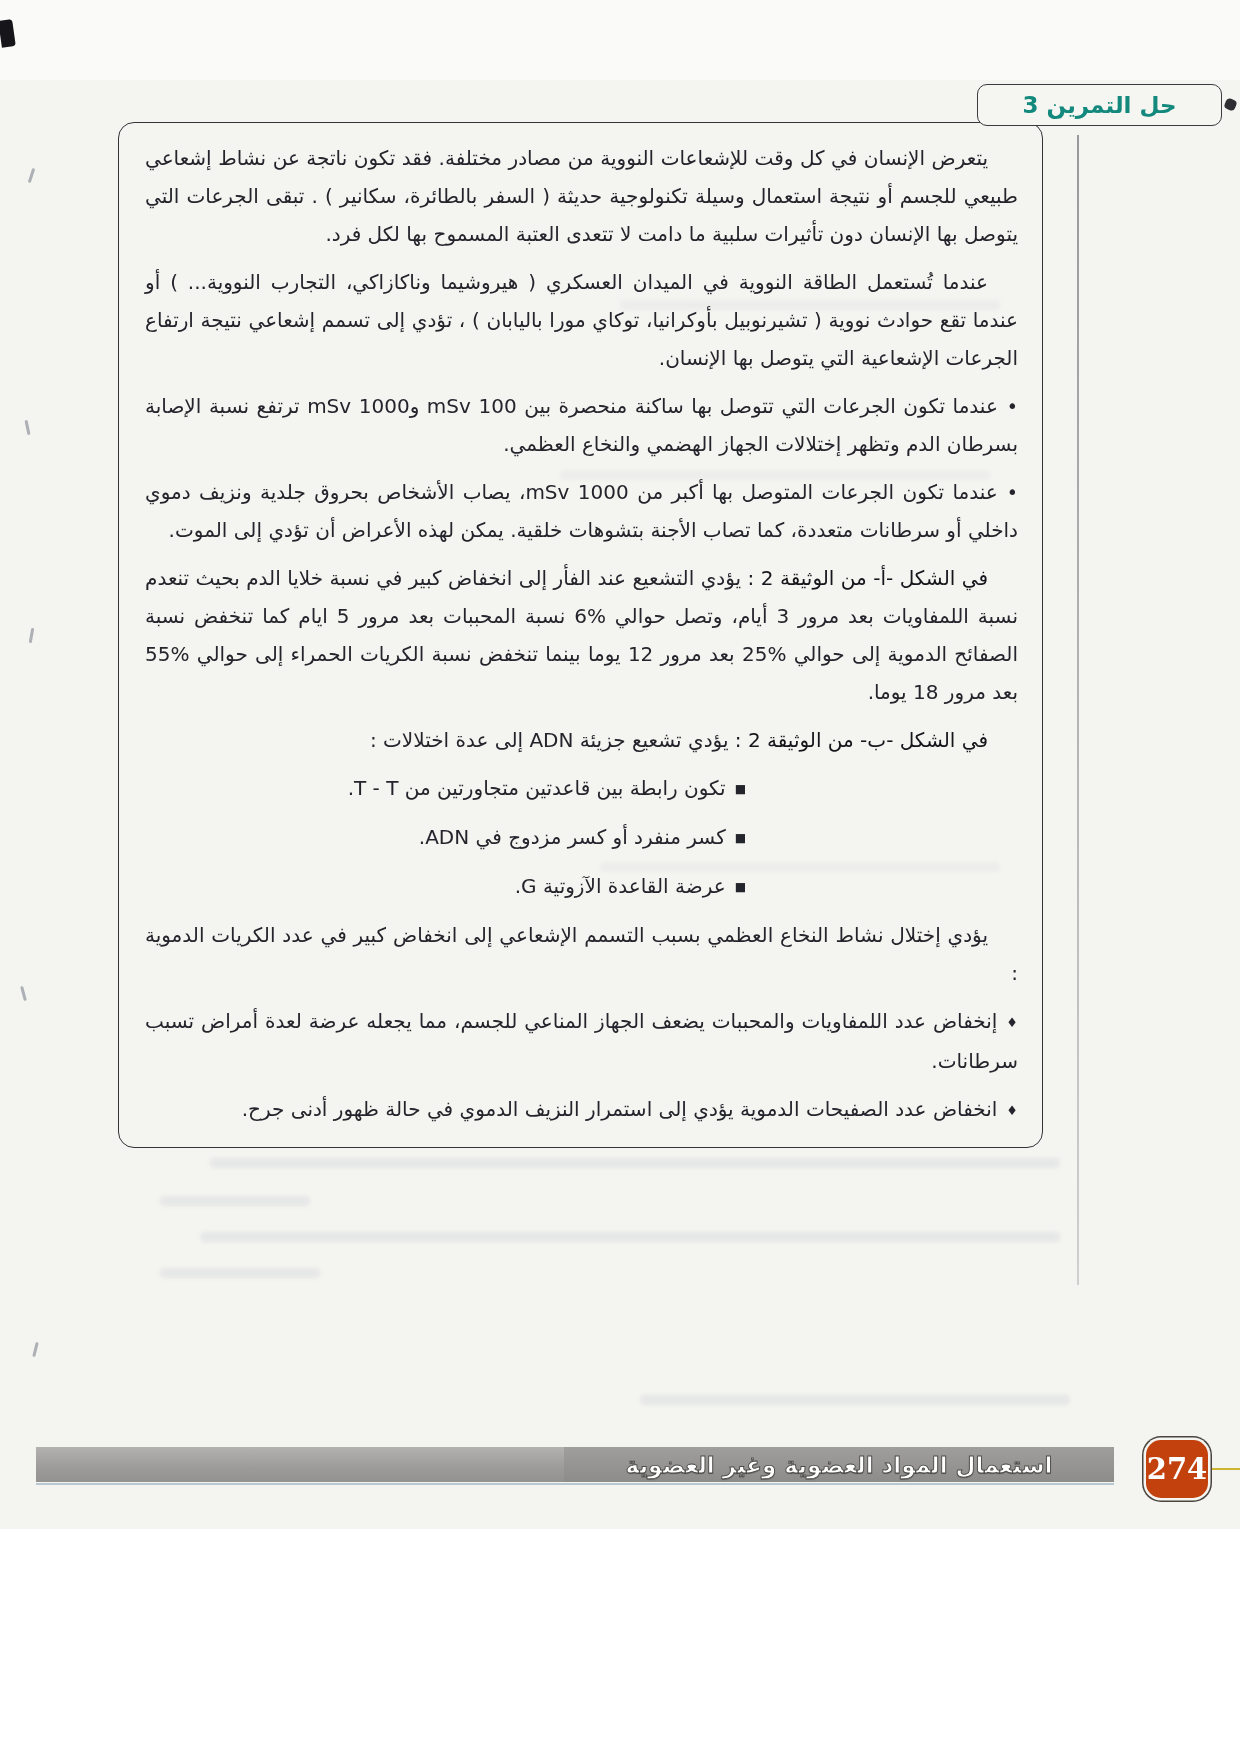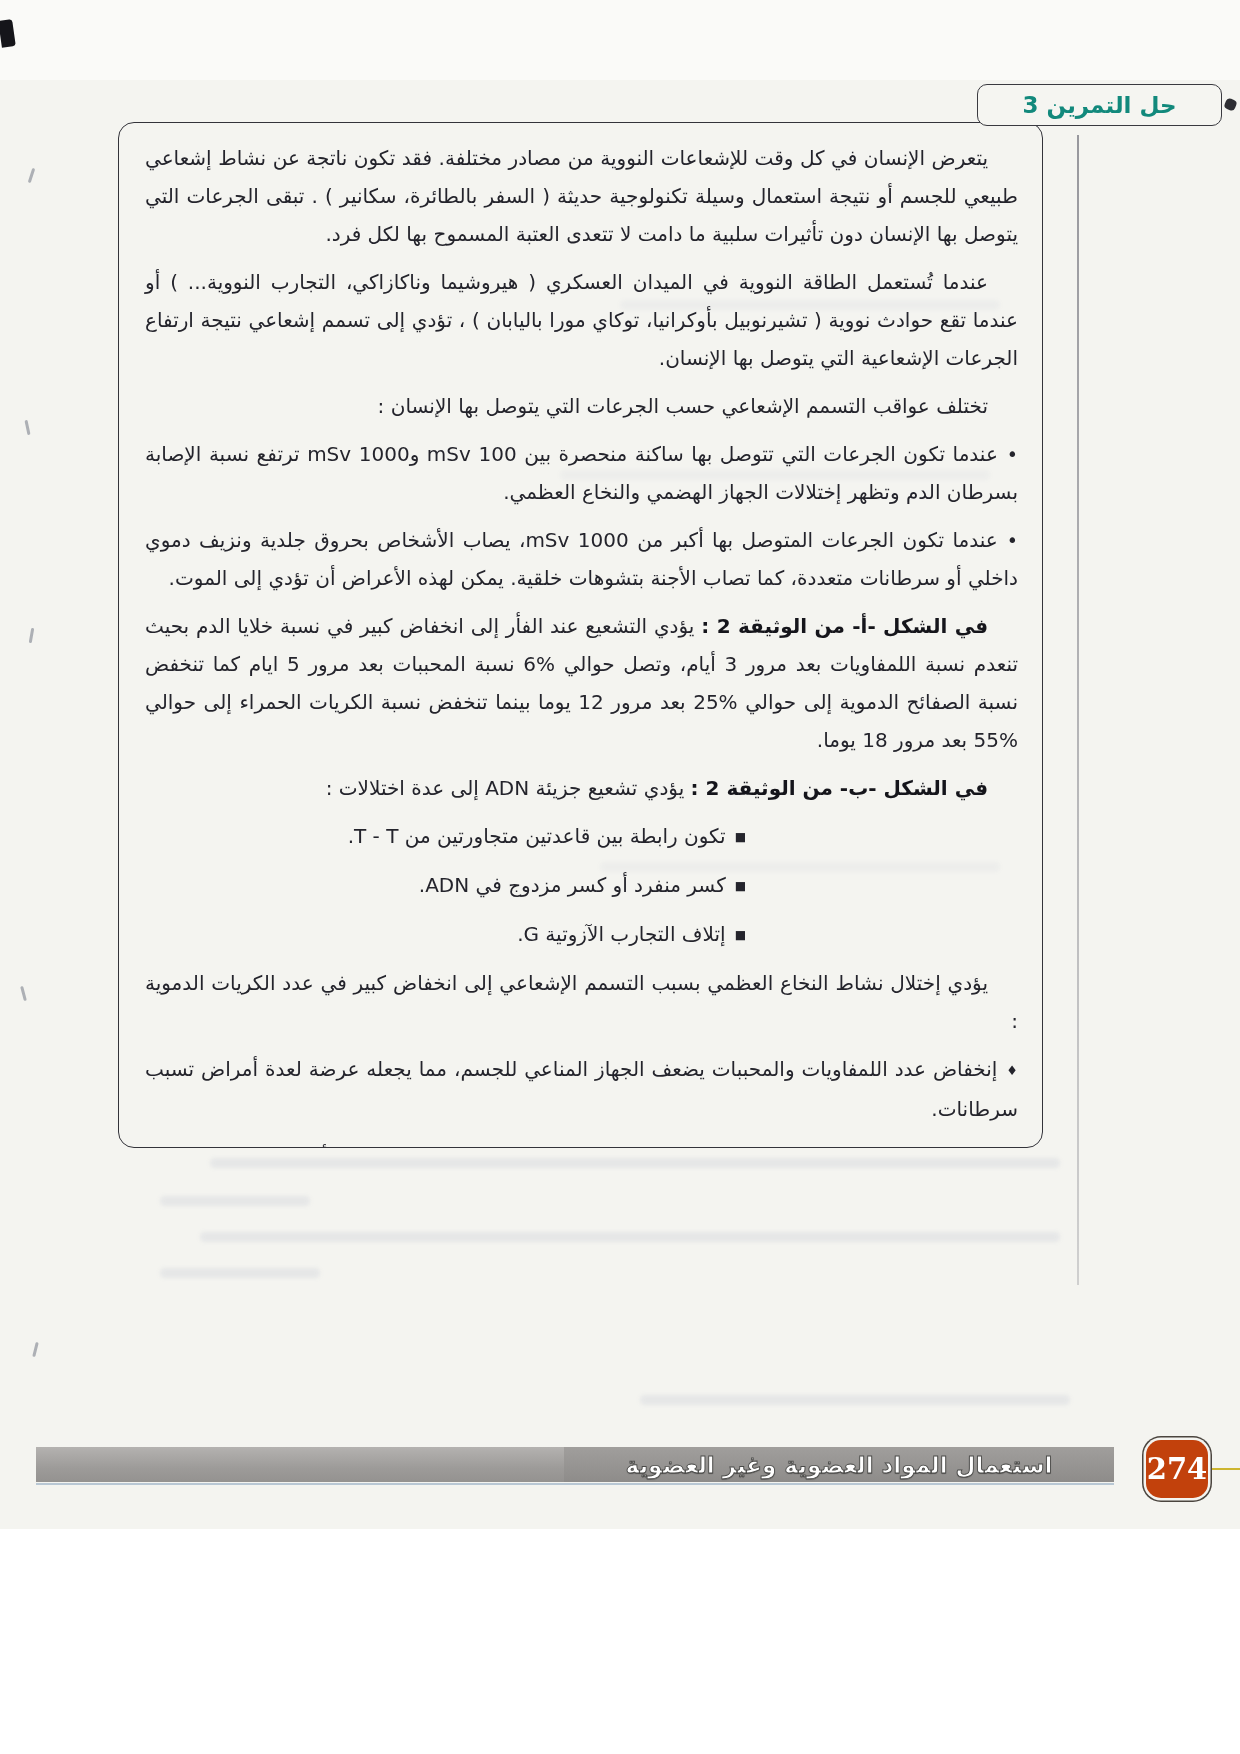--- a/index.html
+++ b/index.html
@@ -20,21 +20,21 @@
   .sol-badge span{font-weight:bold;font-size:23px;color:#12897c;letter-spacing:.5px;}
   .badge-dot{position:absolute;left:1225px;top:99px;width:11px;height:11px;background:#2e2e33;
     border-radius:4px;transform:rotate(22deg);z-index:2;}
 
   
   .content-box{position:absolute;left:118px;top:122px;width:925px;height:1026px;box-sizing:border-box;
     border:1.6px solid #33333a;border-radius:16px;padding:16px 24px 11px 26px;overflow:hidden;
     direction:rtl;text-align:justify;color:#24242c;font-size:20px;line-height:38px;z-index:1;}
   .content-box p{margin:0 0 10px 0;}
   .indent{text-indent:30px;}
-  .blead{font-weight:bold;color:#15151b;}
+  .blead{font-weight:normal;color:#15151b;}
   .sq{padding-right:272px;text-align:right;}
   .bchar{display:inline-block;margin-left:9px;}
   .bchar-dot{font-size:19px;}
   .bchar-sq{font-size:12px;vertical-align:2px;}
   .bchar-dia{font-size:13px;vertical-align:1px;}
 
   
   .footer-bar{position:absolute;left:36px;top:1447px;width:1078px;height:35px;
     background:linear-gradient(180deg,#b4b2b0,#9d9b99 60%,#949290);}
   .footer-seg{position:absolute;right:0;top:0;height:100%;width:550px;
@@ -76,28 +76,27 @@
   <div class="bleed" style="left:640px;top:1395px;width:430px;"></div>
 
   <div class="sol-badge">
     <span>حل التمرين 3</span>
   </div>
   <div class="badge-dot"></div>
 
   <div class="content-box">
     <p class="indent"><span>يتعرض الإنسان في كل وقت للإشعاعات النووية من مصادر مختلفة. فقد تكون ناتجة عن نشاط إشعاعي طبيعي للجسم أو نتيجة استعمال وسيلة تكنولوجية حديثة ( السفر بالطائرة، سكانير ) . تبقى الجرعات التي يتوصل بها الإنسان دون تأثيرات سلبية ما دامت لا تتعدى العتبة المسموح بها لكل فرد.</span></p>
     <p class="indent"><span>عندما تُستعمل الطاقة النووية في الميدان العسكري ( هيروشيما وناكازاكي، التجارب النووية... ) أو عندما تقع حوادث نووية ( تشيرنوبيل بأوكرانيا، توكاي مورا باليابان ) ، تؤدي إلى تسمم إشعاعي نتيجة ارتفاع الجرعات الإشعاعية التي يتوصل بها الإنسان.</span></p>
-    <p class="indent"><span>تختلف عواقب التسمم الإشعاعي حسب الجرعات التي يتوصل بها الإنسان :</span></p>
     <p><span class="bchar bchar-dot">•</span><span>عندما تكون الجرعات التي تتوصل بها ساكنة منحصرة بين 100 mSv و1000 mSv ترتفع نسبة الإصابة بسرطان الدم وتظهر إختلالات الجهاز الهضمي والنخاع العظمي.</span></p>
     <p><span class="bchar bchar-dot">•</span><span>عندما تكون الجرعات المتوصل بها أكبر من 1000 mSv، يصاب الأشخاص بحروق جلدية ونزيف دموي داخلي أو سرطانات متعددة، كما تصاب الأجنة بتشوهات خلقية. يمكن لهذه الأعراض أن تؤدي إلى الموت.</span></p>
     <p class="indent"><span class="blead">في الشكل -أ- من الوثيقة 2 :</span> <span>يؤدي التشعيع عند الفأر إلى انخفاض كبير في نسبة خلايا الدم بحيث تنعدم نسبة اللمفاويات بعد مرور 3 أيام، وتصل حوالي %6 نسبة المحببات بعد مرور 5 ايام كما تنخفض نسبة الصفائح الدموية إلى حوالي %25 بعد مرور 12 يوما بينما تنخفض نسبة الكريات الحمراء إلى حوالي %55 بعد مرور 18 يوما.</span></p>
     <p class="indent"><span class="blead">في الشكل -ب- من الوثيقة 2 :</span> <span>يؤدي تشعيع جزيئة ADN إلى عدة اختلالات :</span></p>
     <p class="sq"><span class="bchar bchar-sq">■</span><span>تكون رابطة بين قاعدتين متجاورتين من T - T.</span></p>
     <p class="sq"><span class="bchar bchar-sq">■</span><span>كسر منفرد أو كسر مزدوج في ADN.</span></p>
-    <p class="sq"><span class="bchar bchar-sq">■</span><span>إتلاف التجارب الآزوتية G.</span></p>
+    <p class="sq"><span class="bchar bchar-sq">■</span><span>عرضة القاعدة الآزوتية G.</span></p>
     <p class="indent"><span>يؤدي إختلال نشاط النخاع العظمي بسبب التسمم الإشعاعي إلى انخفاض كبير في عدد الكريات الدموية :</span></p>
     <p><span class="bchar bchar-dia">♦</span><span>إنخفاض عدد اللمفاويات والمحببات يضعف الجهاز المناعي للجسم، مما يجعله عرضة لعدة أمراض تسبب سرطانات.</span></p>
     <p><span class="bchar bchar-dia">♦</span><span>انخفاض عدد الصفيحات الدموية يؤدي إلى استمرار النزيف الدموي في حالة ظهور أدنى جرح.</span></p>
 
   </div>
 
   <div class="footer-bar">
     <div class="footer-seg">
       <span class="footer-title">استعمال المواد العضوية وغير العضوية</span>
     </div>

